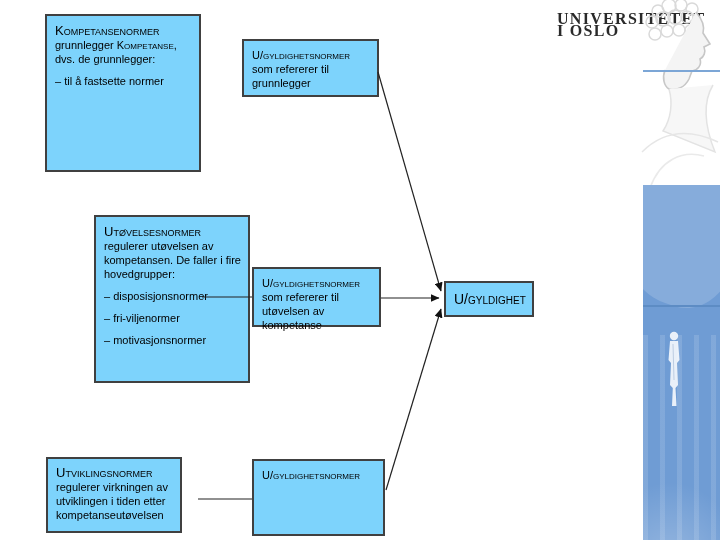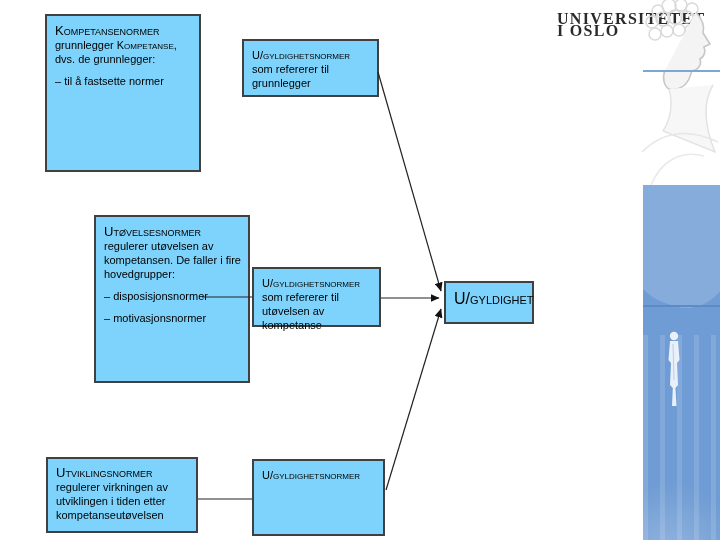--- a/index.html
+++ b/index.html
@@ -13,25 +13,25 @@
     position:absolute; background:#7dd3fc; border:2px solid #404040;
     font-size:11px; line-height:14px; box-sizing:border-box;
   }
   .box .para{margin:0; padding:0;}
   .sc{font-variant:small-caps;}
   .hdr{font-size:13px;}
   .hdr-block{display:block; font-variant:small-caps; font-size:11px;}
   .li{margin-top:8px; padding-left:10px; text-indent:-10px;}
   .b1{left:45px;  top:14px;  width:156px; height:158px; padding:8px 6px 0 8px;}
   .b2{left:46px;  top:215px; width:156px; height:168px; padding:8px 6px 0 8px;margin-left:48px;}
-  .b3{left:46px;  top:457px; width:152px; height:76px;  padding:7px 6px 0 8px;}
+  .b3{left:46px;  top:457px; width:136px; height:76px;  padding:7px 6px 0 8px;}
   .b4{left:242px; top:39px;  width:137px; height:58px;  padding:7px 6px 0 8px;}
   .b5{left:252px; top:267px; width:129px; height:60px;  padding:7px 6px 0 8px;}
   .b6{left:252px; top:459px; width:133px; height:77px;  padding:7px 6px 0 8px;}
-  .b7{left:444px; top:281px; width:90px;  height:43px;  padding:9px 0 0 8px; font-size:16px;}
+  .b7{left:444px; top:281px; width:90px;  height:36px;  padding:9px 0 0 8px; font-size:14px;}
   
   .connectors{position:absolute; left:0; top:0; width:720px; height:540px; pointer-events:none;}
   
   .uio-logo{
     position:absolute; left:557px; top:13px;
     font-family:Liberation Serif, serif;
     font-weight:bold; font-size:16px; line-height:12px;
     letter-spacing:1.3px; color:#2a2a2a; white-space:nowrap;
   }
   .apollo{position:absolute; right:0; top:0; width:80px; height:190px;}
@@ -63,20 +63,21 @@
     <p class="para"><span class="sc hdr">Kompetansenormer</span> <span>grunnlegger</span> <span class="sc">Kompetanse</span><span>, dvs. de grunnlegger:</span></p>
     <div>
         <div class="li">– til å fastsette normer</div>
       </div>
   </div>
 
   <div class="box b2">
     <p class="para"><span class="sc hdr">Utøvelsesnormer</span> <span>regulerer utøvelsen av kompetansen. De faller i fire hovedgrupper:</span></p>
     <div>
         <div class="li">– disposisjonsnormer</div>
+        <div class="li">– fri-viljenormer</div>
         <div class="li">– motivasjonsnormer</div>
       </div>
   </div>
 
   <div class="box b3">
     <p class="para"><span class="sc hdr">Utviklingsnormer</span> <span>regulerer virkningen av utviklingen i tiden etter kompetanseutøvelsen</span></p>
   </div>
 
   <div class="box b4">
     <span class="hdr-block">U/gyldighetsnormer</span>

